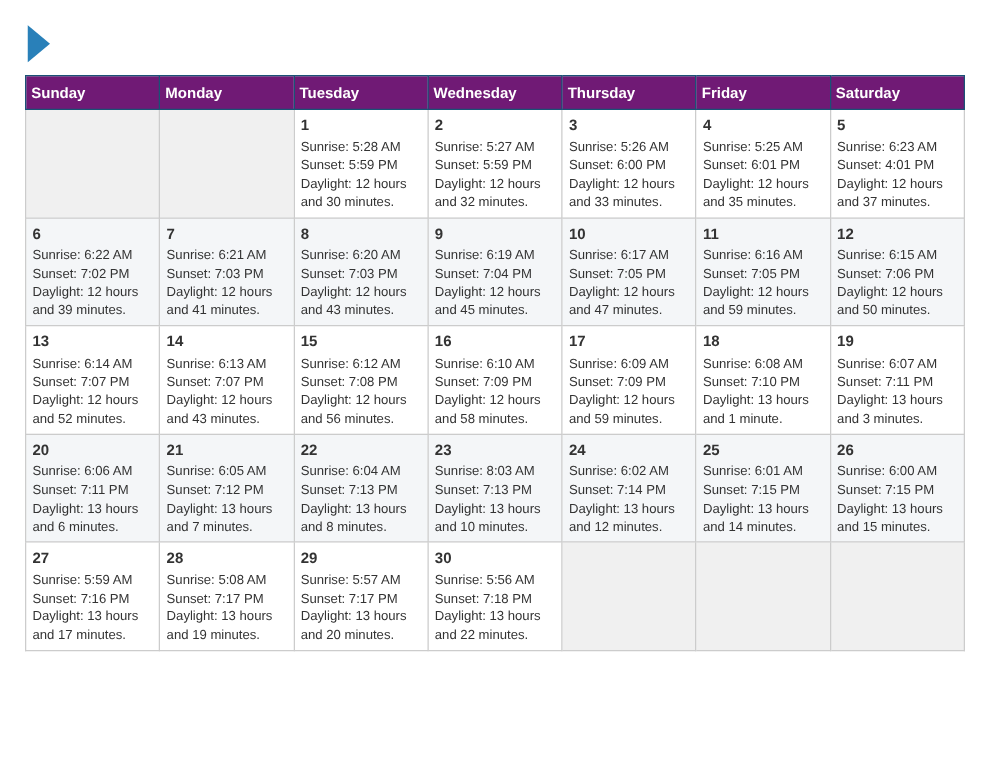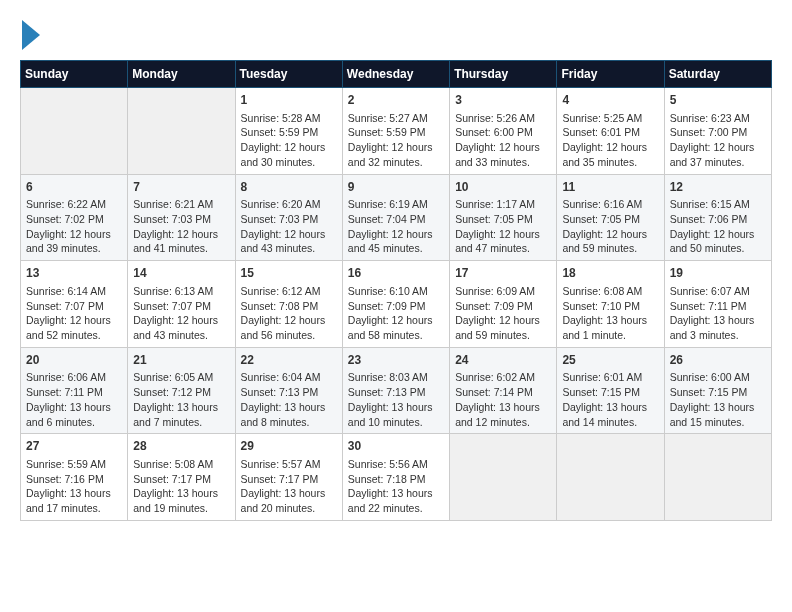--- a/index.html
+++ b/index.html
@@ -46,21 +46,21 @@
       font-size: 14px;
       color: #555;
       font-weight: normal;
     }
     table {
       width: 100%;
       border-collapse: collapse;
       font-size: 11px;
     }
     thead tr th {
-      background-color: #0f172a;
+      background-color: #701a75;
       color: #fff;
       padding: 6px 4px;
       text-align: left;
       font-size: 12px;
       border: 1px solid #1a5276;
     }
     tbody tr td {
       border: 1px solid #ccc;
       padding: 4px 5px;
       vertical-align: top;
@@ -145,21 +145,21 @@
         </td>
         <td>
           <span class="day-number">4</span>
           <div>Sunrise: 5:25 AM</div>
           <div>Sunset: 6:01 PM</div>
           <div>Daylight: 12 hours and 35 minutes.</div>
         </td>
         <td>
           <span class="day-number">5</span>
           <div>Sunrise: 6:23 AM</div>
-          <div>Sunset: 7:00 PM</div>
+          <div>Sunset: 4:01 PM</div>
           <div>Daylight: 12 hours and 37 minutes.</div>
         </td>
       </tr>
       <tr>
         <td>
           <span class="day-number">6</span>
           <div>Sunrise: 6:22 AM</div>
           <div>Sunset: 7:02 PM</div>
           <div>Daylight: 12 hours and 39 minutes.</div>
         </td>
@@ -176,21 +176,21 @@
           <div>Daylight: 12 hours and 43 minutes.</div>
         </td>
         <td>
           <span class="day-number">9</span>
           <div>Sunrise: 6:19 AM</div>
           <div>Sunset: 7:04 PM</div>
           <div>Daylight: 12 hours and 45 minutes.</div>
         </td>
         <td>
           <span class="day-number">10</span>
-          <div>Sunrise: 1:17 AM</div>
+          <div>Sunrise: 6:17 AM</div>
           <div>Sunset: 7:05 PM</div>
           <div>Daylight: 12 hours and 47 minutes.</div>
         </td>
         <td>
           <span class="day-number">11</span>
           <div>Sunrise: 6:16 AM</div>
           <div>Sunset: 7:05 PM</div>
           <div>Daylight: 12 hours and 59 minutes.</div>
         </td>
         <td>

